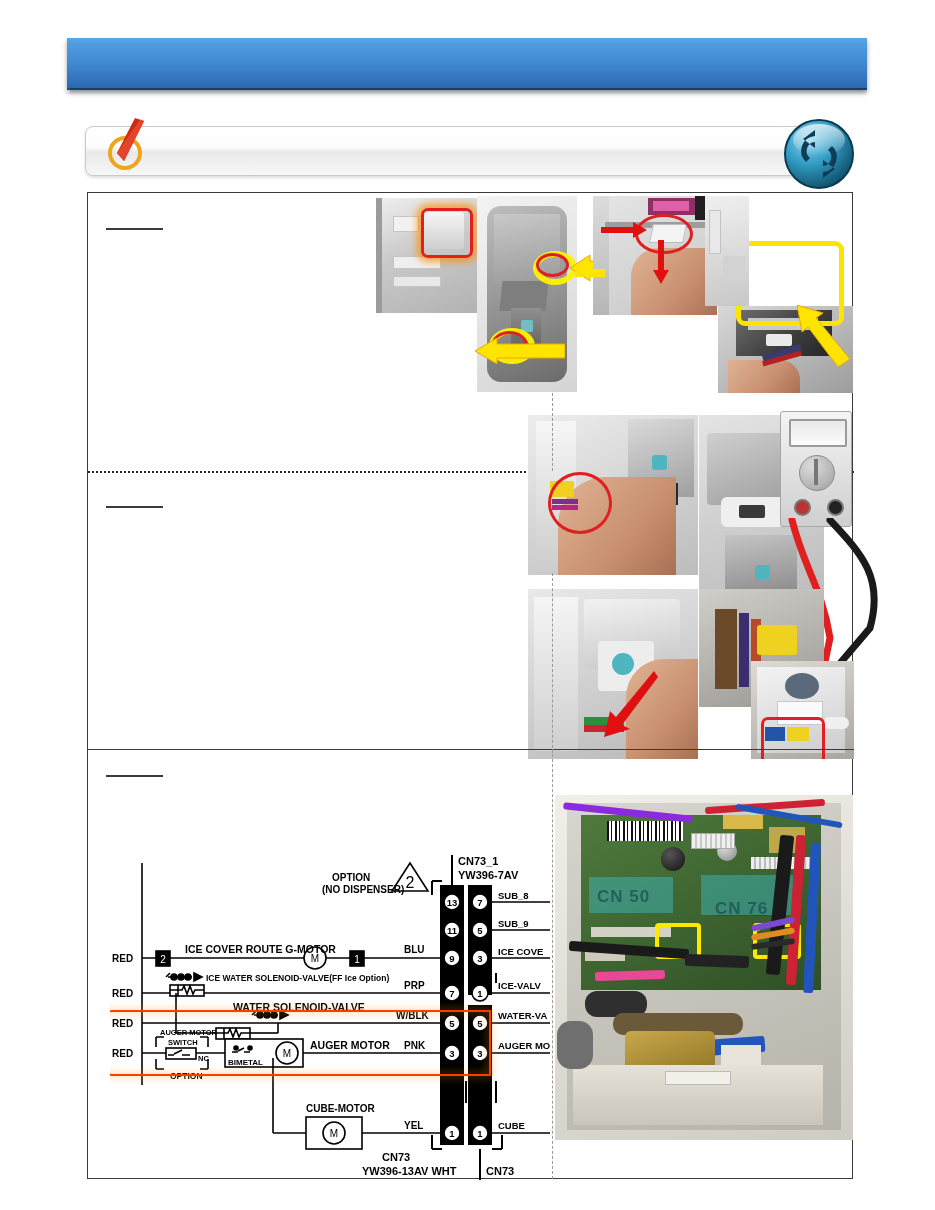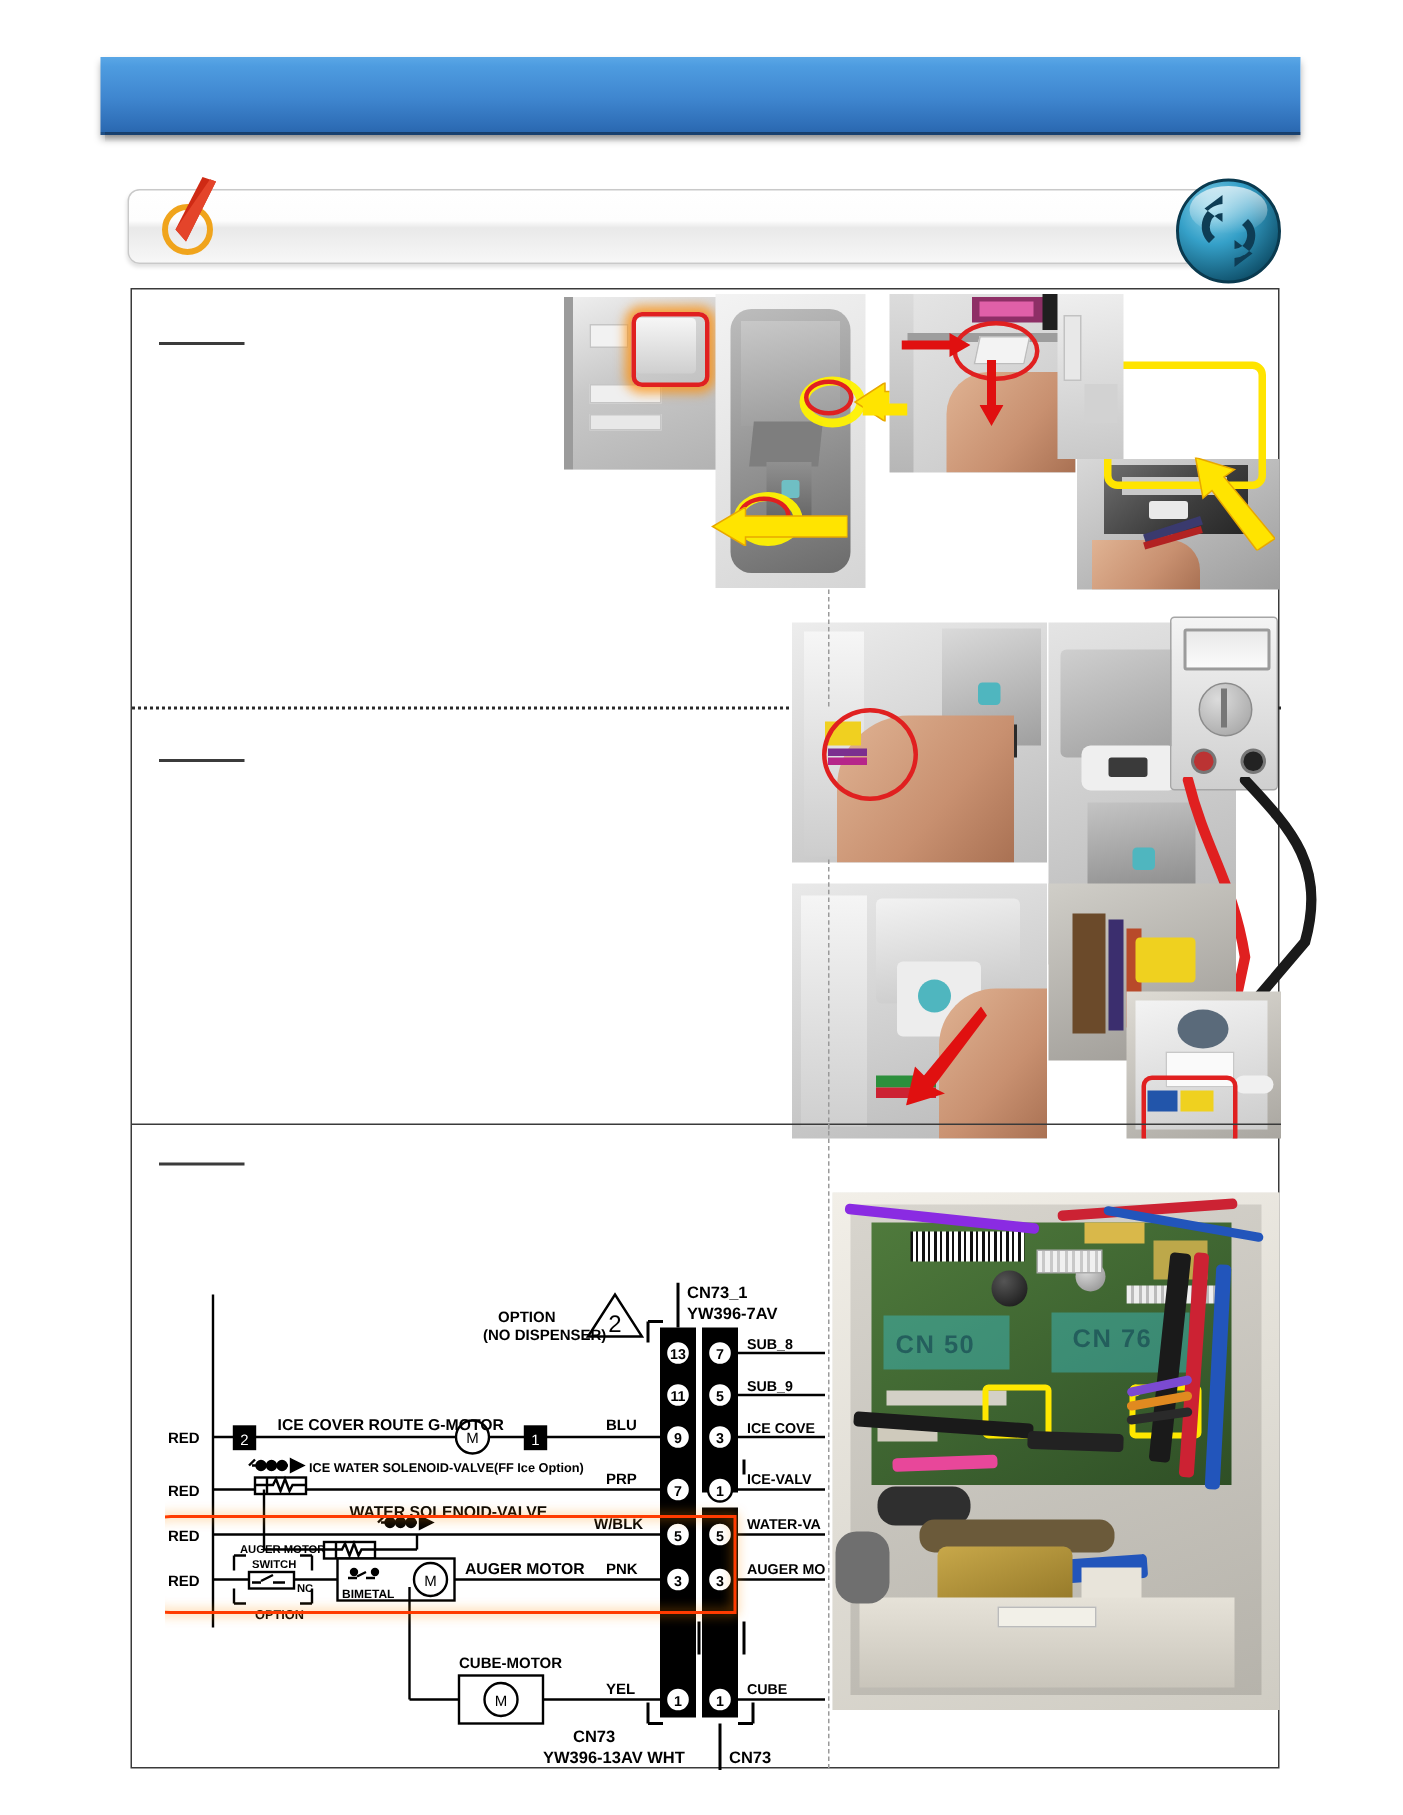--- a/index.html
+++ b/index.html
@@ -454,21 +454,21 @@
   <div style="position:absolute;left:214px;top:32px;width:36px;height:26px;background:#bda84a;"></div>
   <div style="position:absolute;left:36px;top:132px;width:80px;height:10px;background:#d3d0c6;"></div>
   <div style="position:absolute;left:30px;top:150px;width:40px;height:16px;background:#cfcabc;"></div>
 
   <div style="position:absolute;left:136px;top:38px;width:42px;height:14px;background:repeating-linear-gradient(90deg,#f0f0f0 0 3px,#c8c8c8 3px 5px);border:1px solid #aaa;"></div>
   <div style="position:absolute;left:196px;top:62px;width:60px;height:12px;background:repeating-linear-gradient(90deg,#eee 0 3px,#bbb 3px 5px);"></div>
 
   <div class="teal-hl" style="left:34px;top:82px;width:84px;height:36px;"></div>
   <div class="teal-hl" style="left:146px;top:80px;width:92px;height:40px;"></div>
   <div class="teal-lbl" style="left:42px;top:92px;">CN 50</div>
-  <div class="teal-lbl" style="left:160px;top:88px;">CN 76</div>
+  <div class="teal-lbl" style="left:160px;top:104px;text-decoration:underline;">CN 76</div>
 
   <div class="yel-hl-box" style="left:100px;top:128px;width:38px;height:28px;"></div>
   <div class="yel-hl-box" style="left:198px;top:128px;width=40"></div>
   <div class="yel-hl-box" style="left:198px;top:128px;width:40px;height:28px;"></div>
 
   <div class="wire" style="left:8px;top:14px;width:130px;height:7px;background:#8a2be2;transform:rotate(6deg);"></div>
   <div class="wire" style="left:150px;top:8px;width:120px;height:7px;background:#c23;transform:rotate(-4deg);"></div>
   <div class="wire" style="left:180px;top:18px;width:108px;height:6px;background:#2255bb;transform:rotate(10deg);"></div>
   <div class="wire" style="left:218px;top:40px;width:14px;height:140px;background:#1a1a1a;transform:rotate(6deg);"></div>
   <div class="wire" style="left:236px;top:40px;width:10px;height:150px;background:#c23;transform:rotate(4deg);"></div>

